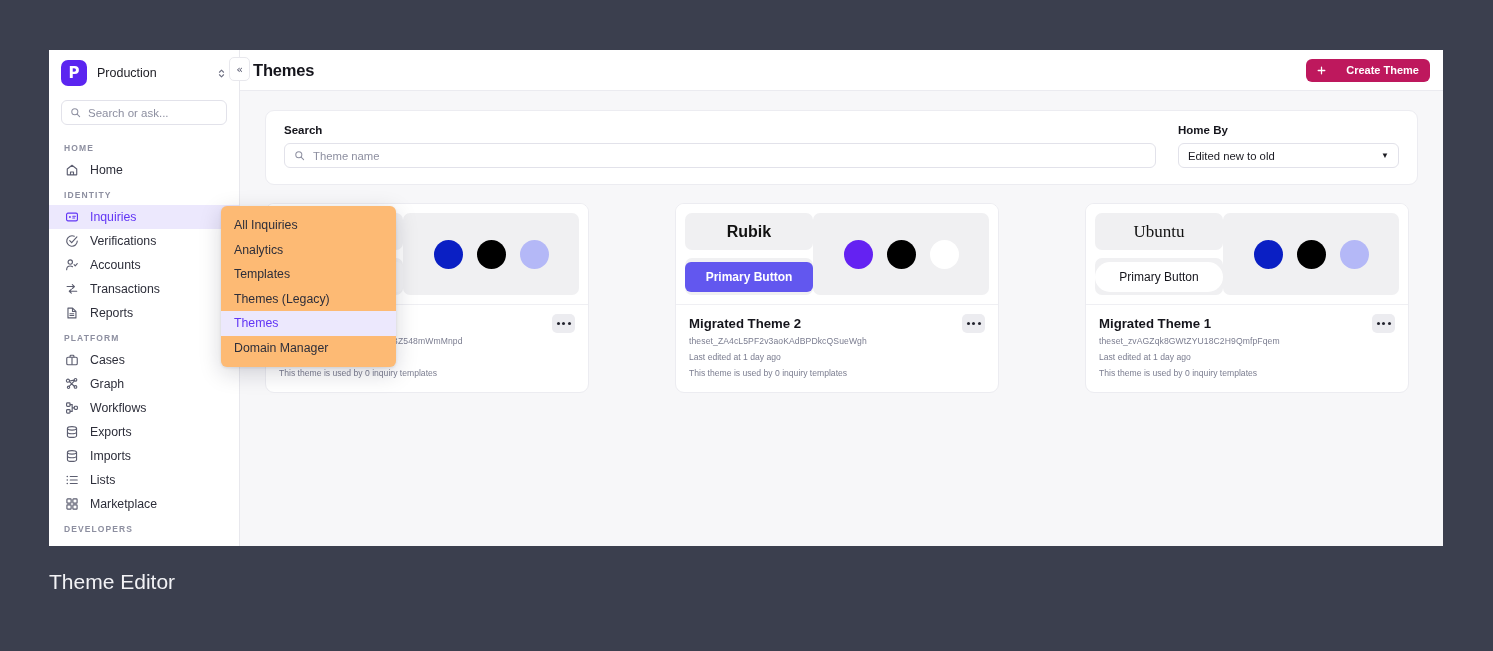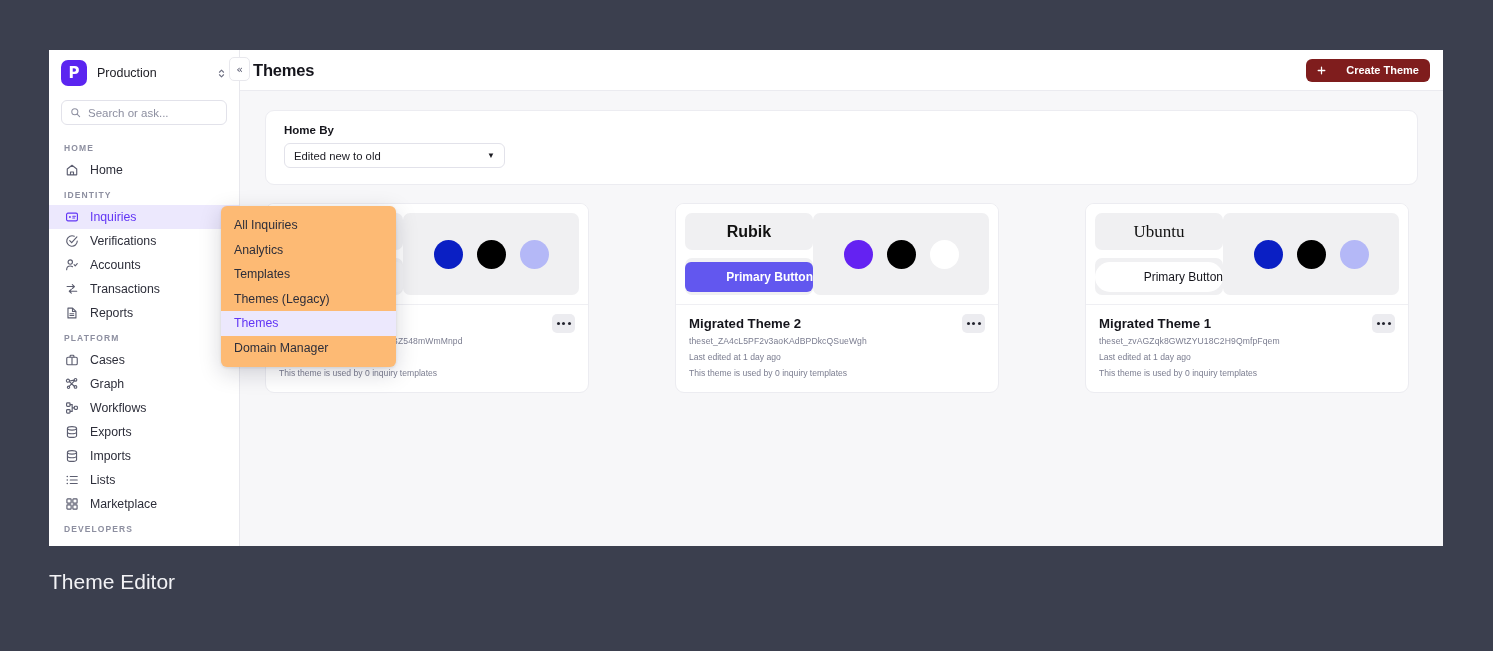--- a/index.html
+++ b/index.html
@@ -81,21 +81,21 @@
   .main { flex: 1; display: flex; flex-direction: column; min-width: 0; background: #f7f7f9; }
   .topbar {
     height: 41px; background: #fff;
     border-bottom: 1px solid #ebebf0;
     display: flex; align-items: center; justify-content: space-between;
     padding: 0 13px 0 13px;
     flex: 0 0 41px;
   }
   .page-title { font-size: 16.5px; font-weight: 700; color: #15151c; letter-spacing: -0.2px; }
   .create-btn {
-    background: #7f1d1d; color: #fff;
+    background: #be185d; color: #fff;
     font-size: 11px; font-weight: 600;
     border: none; border-radius: 6px;
     padding: 0 11px; height: 23px;
     display: flex; align-items: center; gap: 20px;
     cursor: pointer;
   }
 
   .content { flex: 1; padding: 19px 25px 0 25px; overflow: hidden; }
 
   
@@ -134,21 +134,21 @@
   }
   .prev-left { width: 128px; display: flex; flex-direction: column; gap: 8px; }
   .prev-box {
     background: #f0f0f2; border-radius: 7px;
     height: 37px; display: flex; align-items: center; justify-content: center;
   }
   .brand-name { font-size: 16px; font-weight: 700; color: #111; }
   .brand-name.serif { font-family: "Liberation Serif", serif; font-weight: 400; font-size: 17px; }
   .pbtn {
     border-radius: 6px; height: 30px; width: 100%;
-    display: flex; align-items: center; justify-content: flex-end;
+    display: flex; align-items: center; justify-content: center;
     font-size: 12px; font-weight: 700;
   }
   .pbtn.pill { border-radius: 18px; }
   .prev-right {
     flex: 1; background: #f0f0f2; border-radius: 7px;
     display: flex; align-items: center; justify-content: center; gap: 14px;
   }
   .swatch { width: 29px; height: 29px; border-radius: 50%; }
 
   .card-body { padding: 11px 13px 14px 13px; position: relative; }
@@ -361,20 +361,32 @@
                 <path d="M6 1.6v8.8M1.6 6h8.8"></path>
               </svg>
           </span>
           <span>Create Theme</span>
         </button>
       </div>
 
       <div class="content">
 
         <div class="filter-panel">
+          <div class="field grow">
+            <div class="field-label">Search</div>
+            <div class="text-input">
+              <span>
+                <svg width="11" height="11" viewBox="0 0 16 16" fill="none" stroke="#8d8fa0" stroke-width="1.5">
+                    <circle cx="7" cy="7" r="4.4"></circle>
+                    <path d="M10.3 10.3 14 14" stroke-linecap="round"></path>
+                  </svg>
+              </span>
+              <span class="ph">Theme name</span>
+            </div>
+          </div>
           <div class="field">
             <div class="field-label">Home By</div>
             <div class="select-input">
               <span class="val">Edited new to old</span>
               <span class="arr">▼</span>
             </div>
           </div>
         </div>
 
         <div class="cards">

